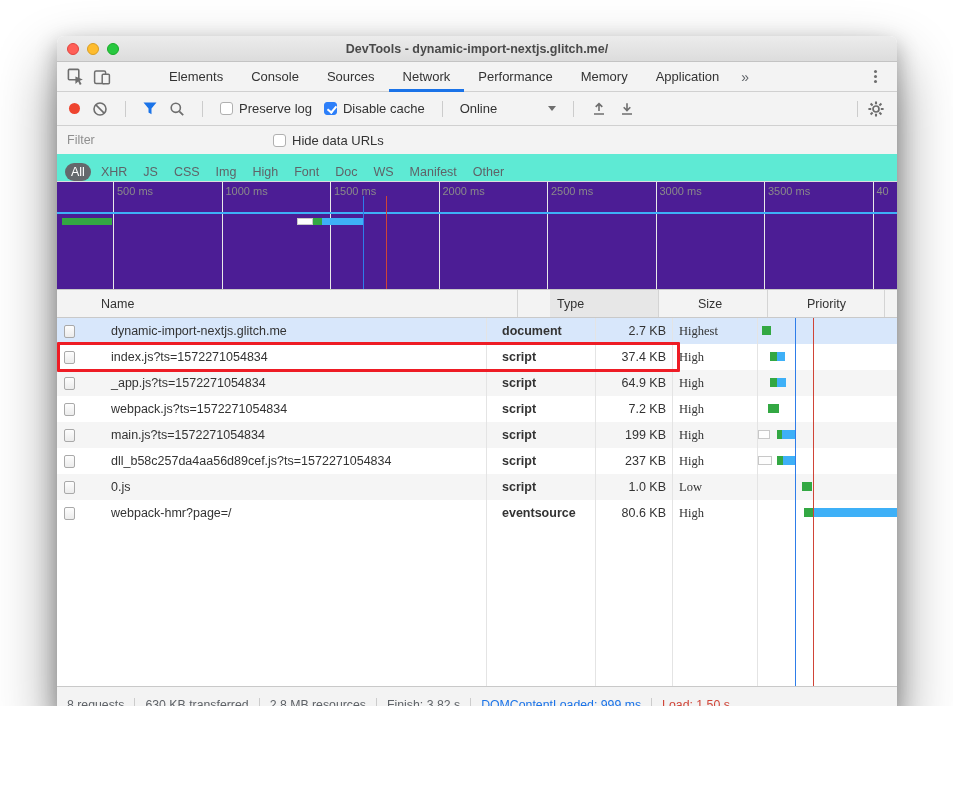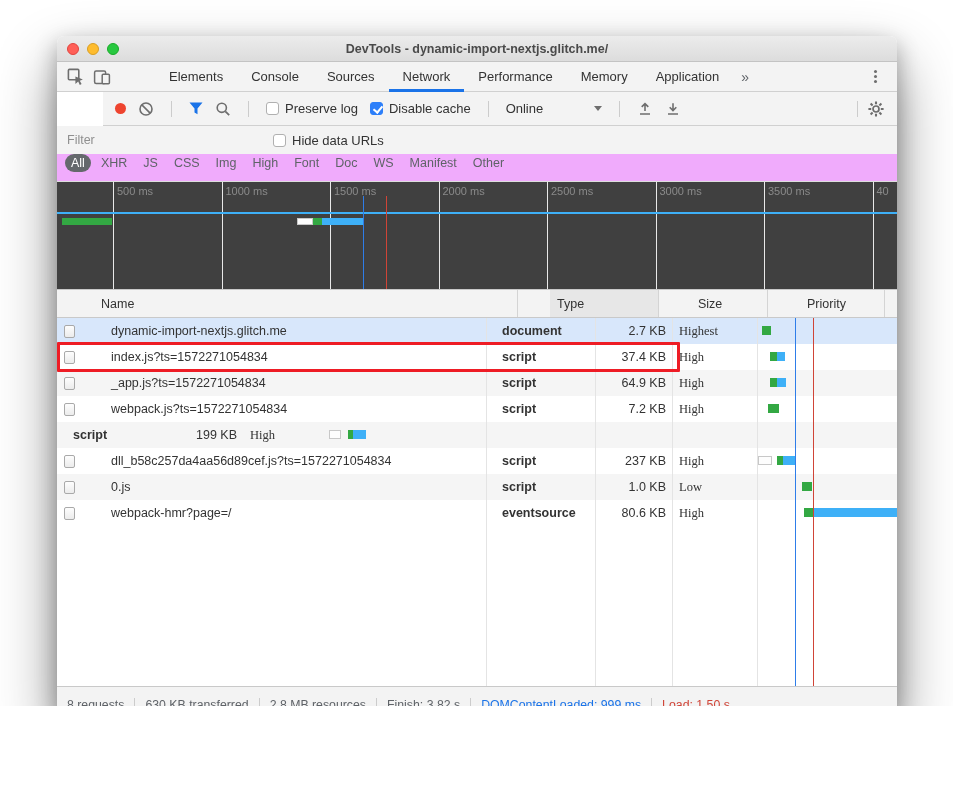--- a/index.html
+++ b/index.html
@@ -22,43 +22,43 @@
   .iconbtn{width:26px;height:26px;display:flex;align-items:center;justify-content:center;flex:none;}
   .tabs{display:flex;margin-left:40px;height:30px;}
   .tab{padding:12px 14px;height:30px;display:flex;align-items:center;font-size:13px;color:#333;position:relative;white-space:nowrap;}
   .tab.active::after{content:"";position:absolute;left:0;right:0;bottom:0;height:3px;background:var(--accent_blue);}
   .more{font-size:14px;color:#5f6368;padding:0 8px;}
   .vsep{width:1px;height:16px;background:#ccc;margin:0 5px;flex:none;}
   .kebab{margin-left:auto;margin-right:12px;width:20px;height:20px;display:flex;align-items:center;justify-content:center;}
   .kebab-dots{width:3px;height:3px;border-radius:50%;background:#6e6e6e;box-shadow:0 -5px 0 #6e6e6e,0 5px 0 #6e6e6e;}
 
   
-  .nettoolbar{height:34px;background:#f3f3f3;border-bottom:1px solid #d0d0d0;display:flex;align-items:center;padding-left:12px;gap:12px;margin-left:46px;}
+  .nettoolbar{height:34px;background:#f3f3f3;border-bottom:1px solid #d0d0d0;display:flex;align-items:center;padding-left:12px;gap:12px;}
   .recdot{width:11px;height:11px;border-radius:50%;background:var(--record_red);flex:none;}
   .cbwrap{display:flex;align-items:center;gap:6px;color:#333;font-size:13px;white-space:nowrap;}
   .cb{width:13px;height:13px;border:1px solid #b0b0b0;border-radius:3px;background:#fff;position:relative;flex:none;}
   .cb.checked{background:#2d7ff9;border-color:#2d7ff9;}
   .cb.checked::after{content:"";position:absolute;left:4px;top:1px;width:4px;height:7px;border:solid #fff;border-width:0 2px 2px 0;transform:rotate(40deg);}
   .dropdown{display:flex;align-items:center;justify-content:space-between;width:96px;font-size:13px;color:#333;}
   .caret{width:0;height:0;border:4px solid transparent;border-top:5px solid #6e6e6e;margin-top:4px;}
   .gear{margin-left:auto;display:flex;align-items:center;}
   .gearbtn{width:26px;height:26px;display:flex;align-items:center;justify-content:center;margin-right:8px;}
 
   
   .filterrow{height:28px;background:#f3f3f3;display:flex;align-items:center;padding-left:10px;}
   .filter-input{border:none;background:transparent;outline:none;font:12.5px "Liberation Sans","DejaVu Sans",sans-serif;color:#333;width:206px;}
   .filter-input::placeholder{color:#8f8f8f;}
 
   
-  .chiprow{height:28px;background:#f0abfc;border-bottom:1px solid #ddd;display:flex;align-items:flex-start;padding-left:8px;gap:4px;}
+  .chiprow{height:28px;background:#5eead4;border-bottom:1px solid #ddd;display:flex;align-items:flex-end;padding-left:8px;gap:4px;}
   .chip{font-size:12.5px;color:#5f6368;padding:2px 6px;border-radius:9px;white-space:nowrap;}
   .chip.active{background:#64686c;color:#fff;}
 
   
-  .overview{height:108px;background:#404040;border-bottom:1px solid #c9c9c9;position:relative;overflow:hidden;}
+  .overview{height:108px;background:#4c1d95;border-bottom:1px solid #c9c9c9;position:relative;overflow:hidden;}
   .gline{position:absolute;top:0;bottom:0;width:1px;background:#e9e9e9;}
   .glabel{position:absolute;top:3px;font-size:11px;color:#8a8a8a;white-space:nowrap;}
   .stream{position:absolute;left:0;right:0;top:30px;height:2px;background:var(--waterfall_blue);}
   .ovbar{position:absolute;top:36px;height:7px;}
   .ovbar.green{background:var(--waterfall_green);}
   .ovbar.blue{background:var(--waterfall_blue);}
   .ovbar.wait{background:#fdfdfd;border:1px solid #c8c8c8;}
   .ovline{position:absolute;top:14px;bottom:0;width:1px;}
   .ovline.dcl{background:var(--dcl_line);}
   .ovline.load{background:var(--load_line);}
@@ -324,20 +324,24 @@
             <span>webpack.js?ts=1572271054834</span>
           </div>
           <div class="cell w-type">script</div>
           <div class="cell w-size">7.2 KB</div>
           <div class="cell w-priority">High</div>
           <div class="cell w-waterfall">
             <div class="seg green" style="left:11px;width:11px"></div>
           </div>
         </div>
         <div class="trow shade">
+          <div class="cell w-name">
+            <span class="ficon"></span>
+            <span>main.js?ts=1572271054834</span>
+          </div>
           <div class="cell w-type">script</div>
           <div class="cell w-size">199 KB</div>
           <div class="cell w-priority">High</div>
           <div class="cell w-waterfall">
             <div class="seg wait" style="left:1px;width:12px"></div>
             <div class="seg green" style="left:20px;width:5px"></div>
             <div class="seg blue" style="left:25px;width:13px"></div>
           </div>
         </div>
         <div class="trow">

